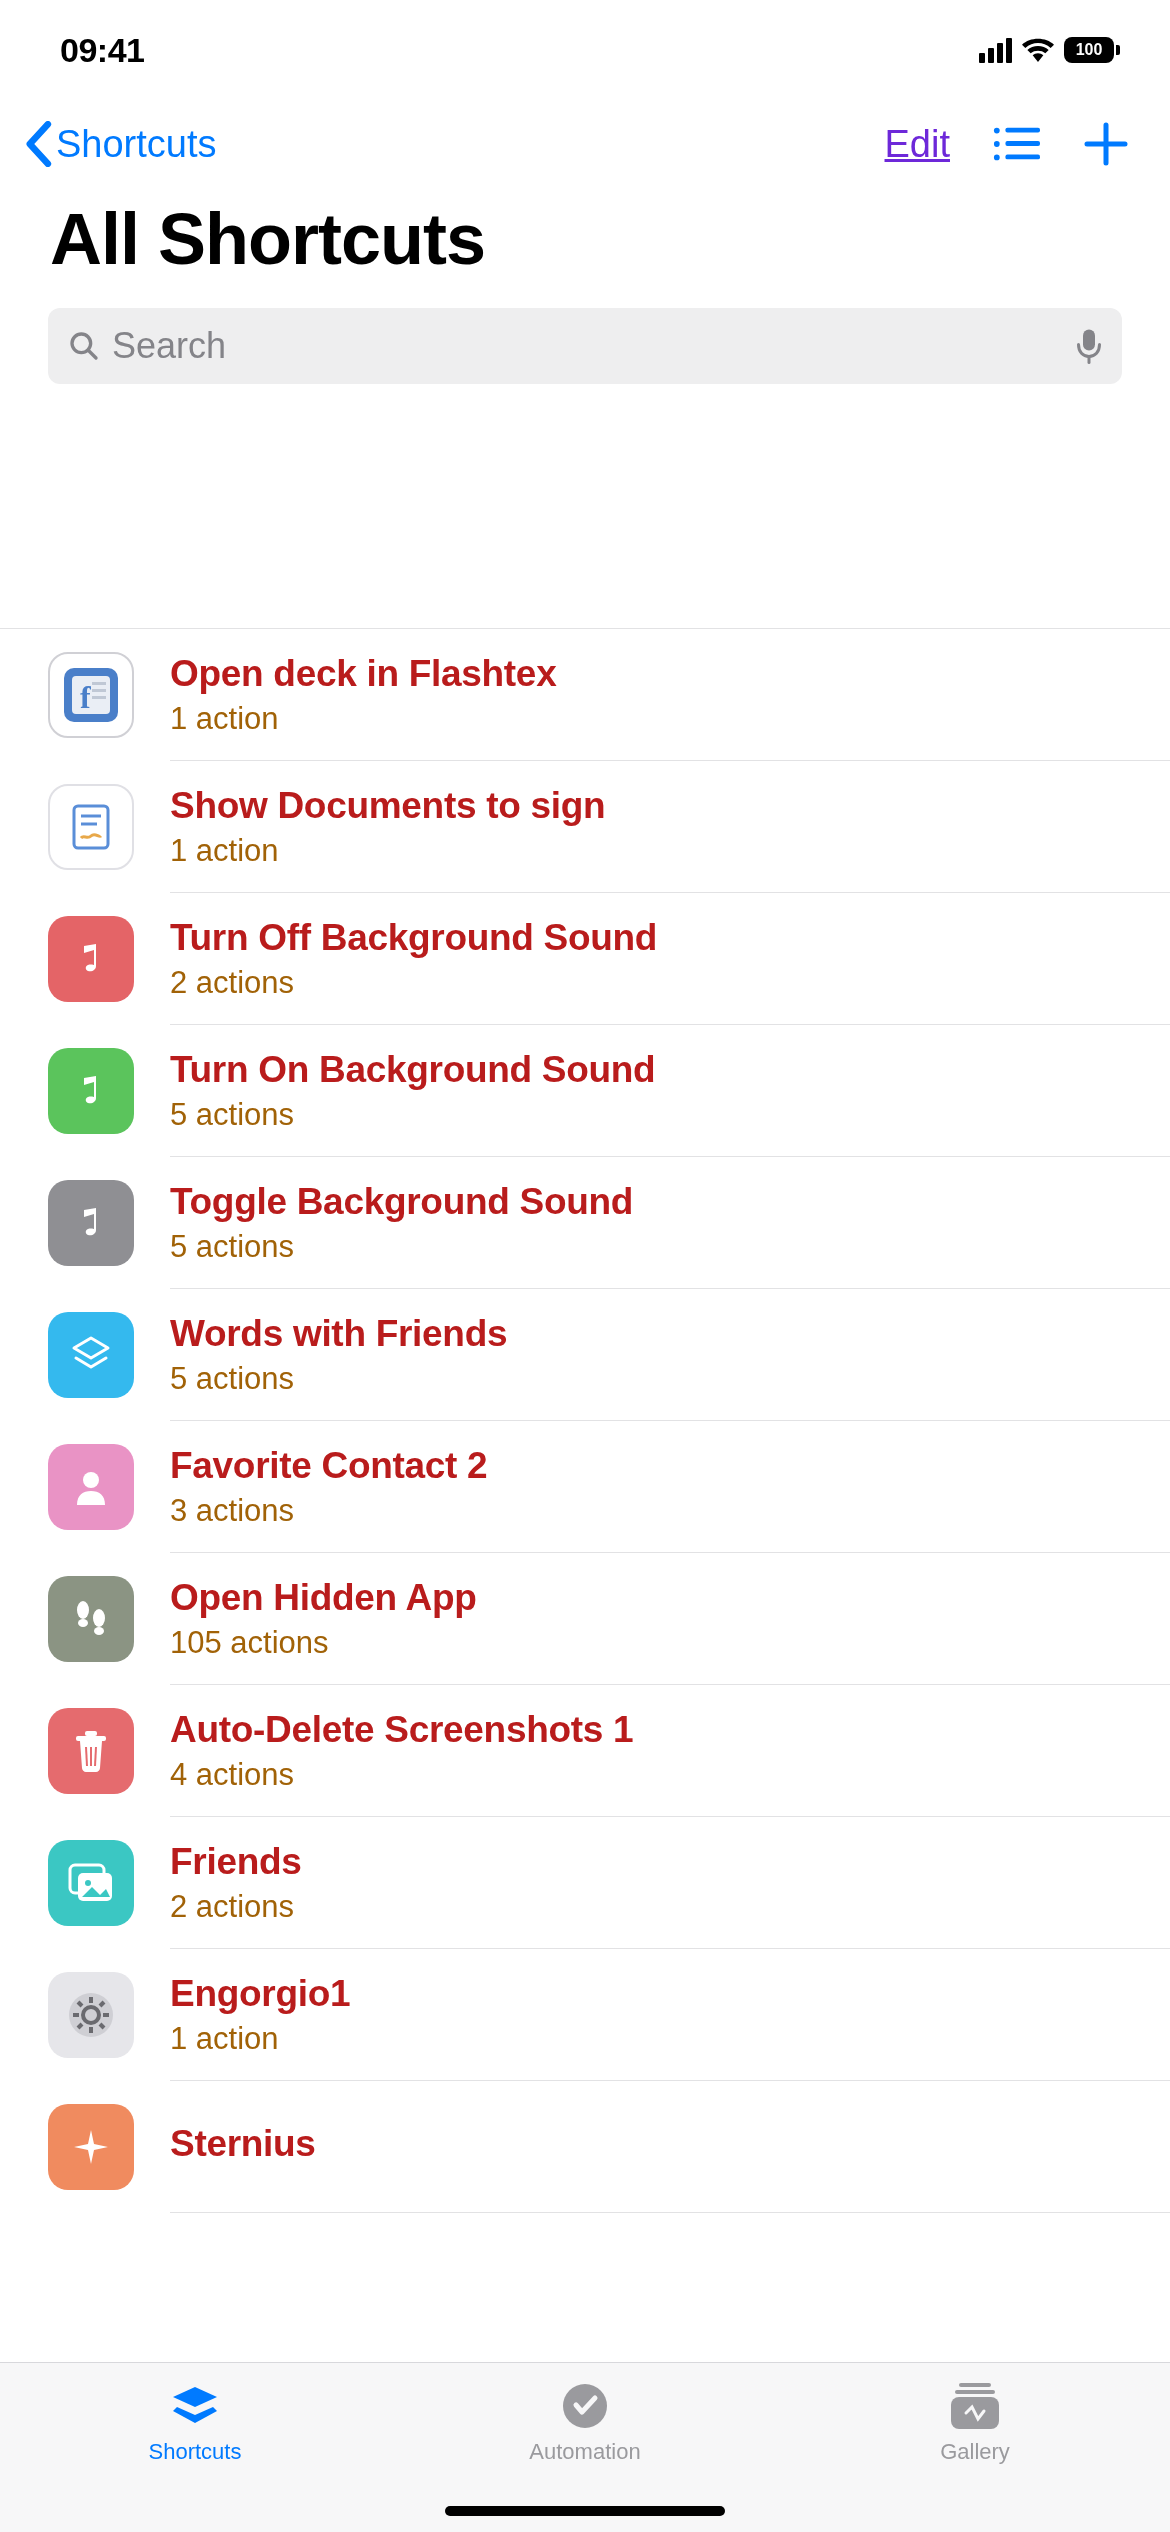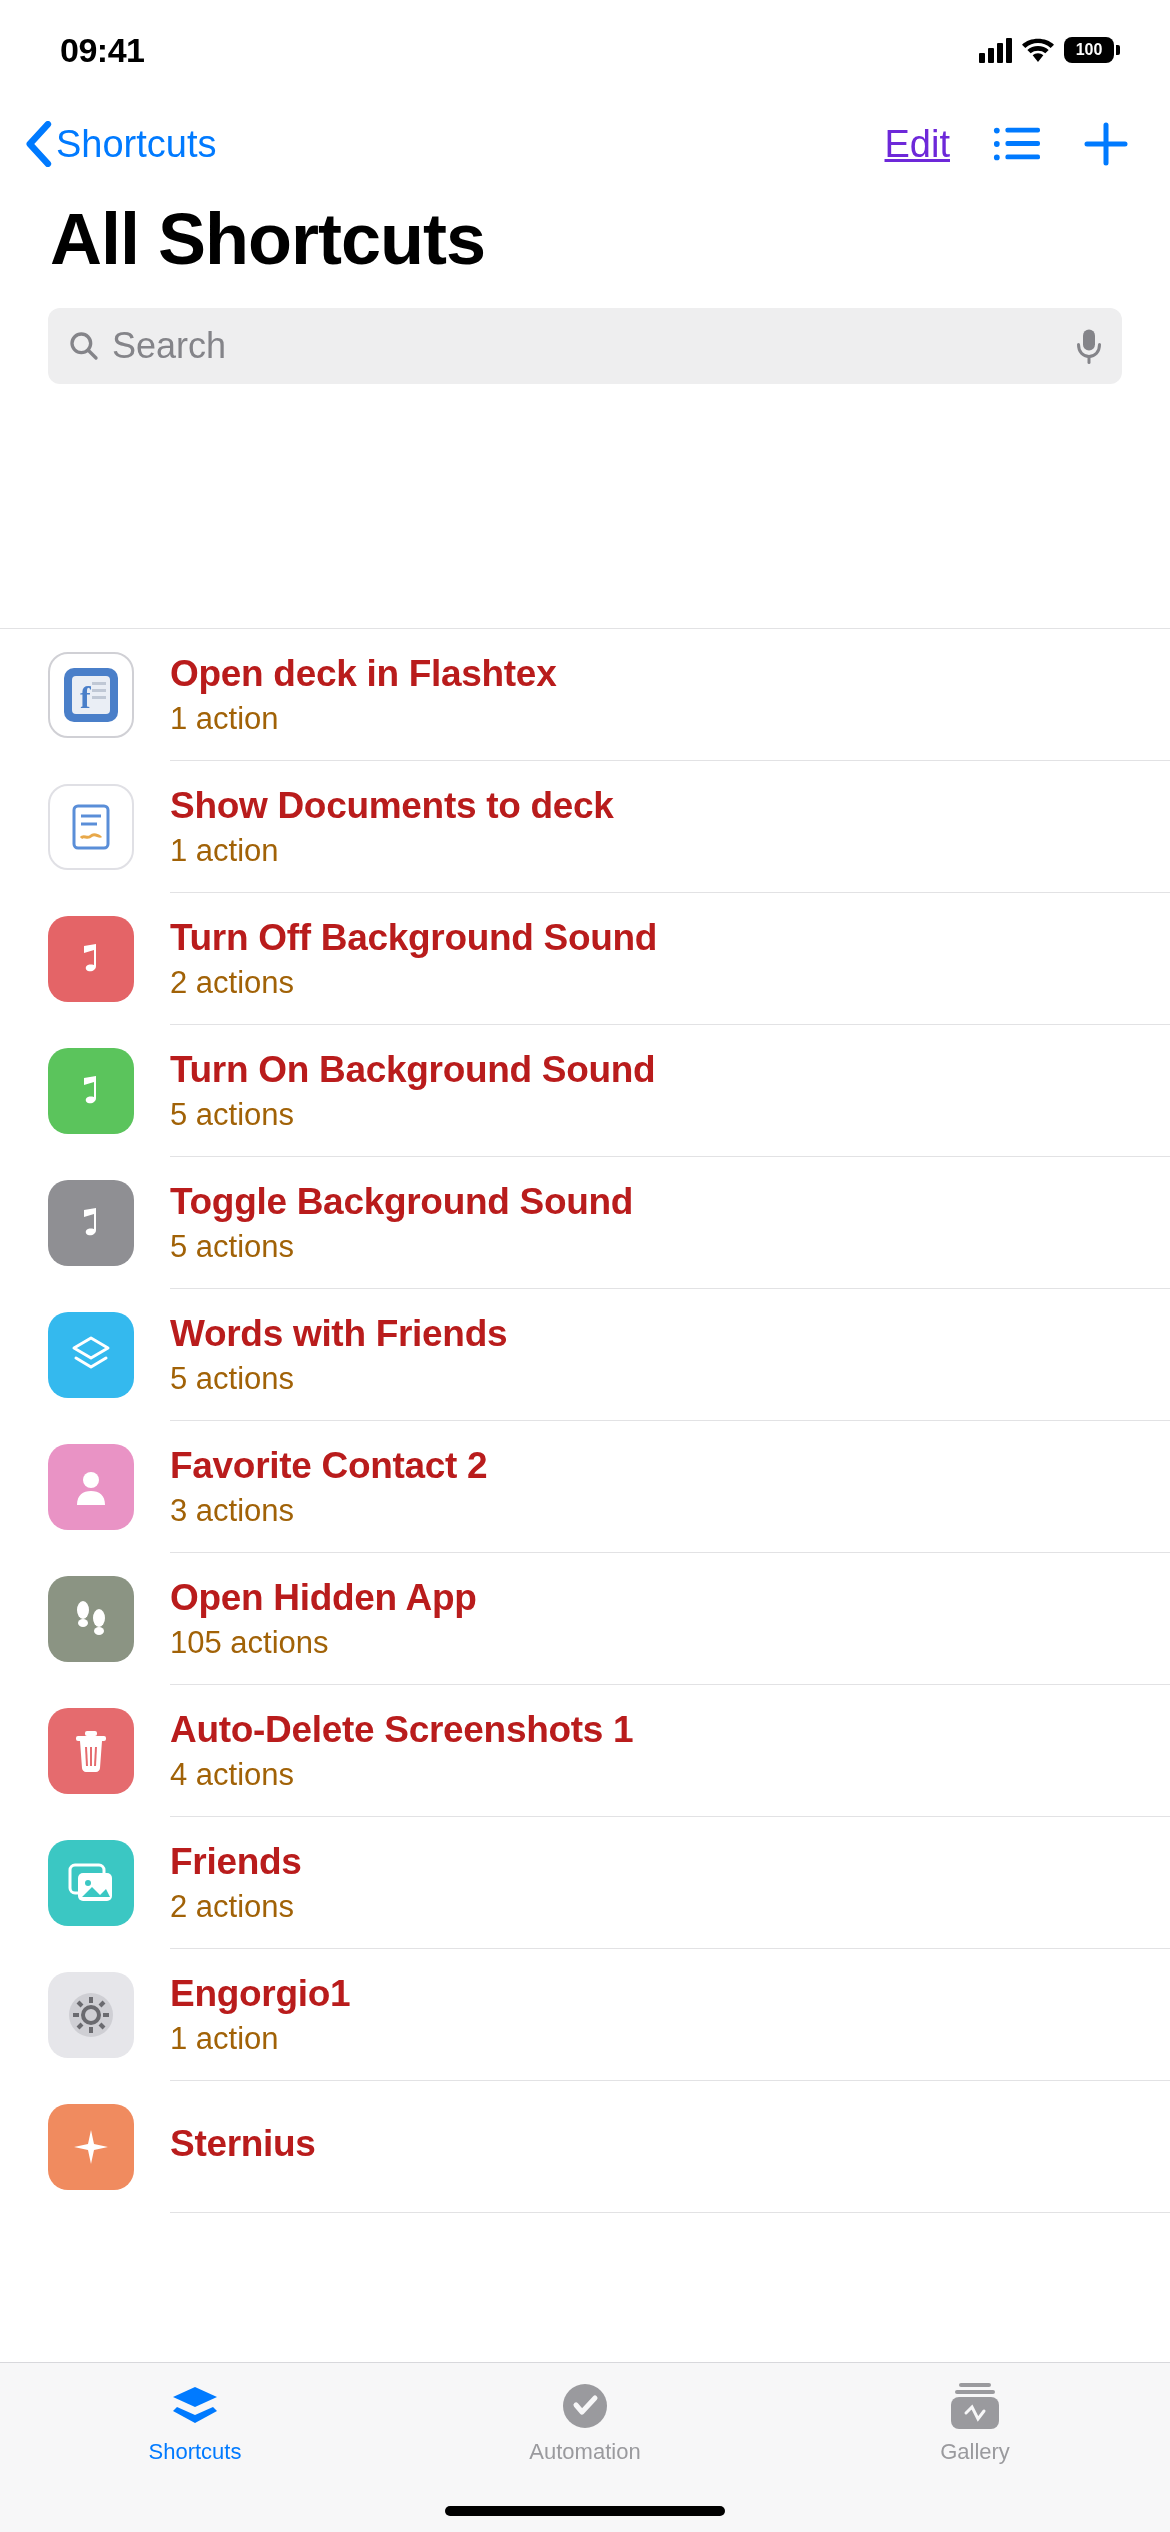--- a/index.html
+++ b/index.html
@@ -192,21 +192,21 @@
     <div class="row">
     <div class="row-icon ic-docs">
         <svg width="54" height="54" viewBox="0 0 54 54">
           <rect x="10" y="6" width="34" height="42" rx="4" fill="none" stroke="#5a8ed8" stroke-width="3"></rect>
           <line x1="17" y1="16" x2="37" y2="16" stroke="#5a8ed8" stroke-width="3"></line>
           <line x1="17" y1="24" x2="33" y2="24" stroke="#5a8ed8" stroke-width="3"></line>
           <path d="M17 38 C20 34 23 40 27 36 C31 32 35 38 37 36" stroke="#e8a849" stroke-width="3" fill="none"></path>
         </svg>
       </div>
     <div class="row-body">
-      <div class="row-title">Show Documents to deck</div>
+      <div class="row-title">Show Documents to sign</div>
       <div class="row-sub">1 action</div>
     </div>
     </div>
     <div class="row">
     <div class="row-icon ic-red">
         <svg width="42" height="42" viewBox="0 0 42 42">
           <path d="M26 6 L26 28 C26 32 22 34 18 33 C15 32 15 28 18 27 C21 26 24 27 24 27 L24 12 L14 15 L14 8 Z" fill="#fff"></path>
         </svg>
       </div>
     <div class="row-body">

